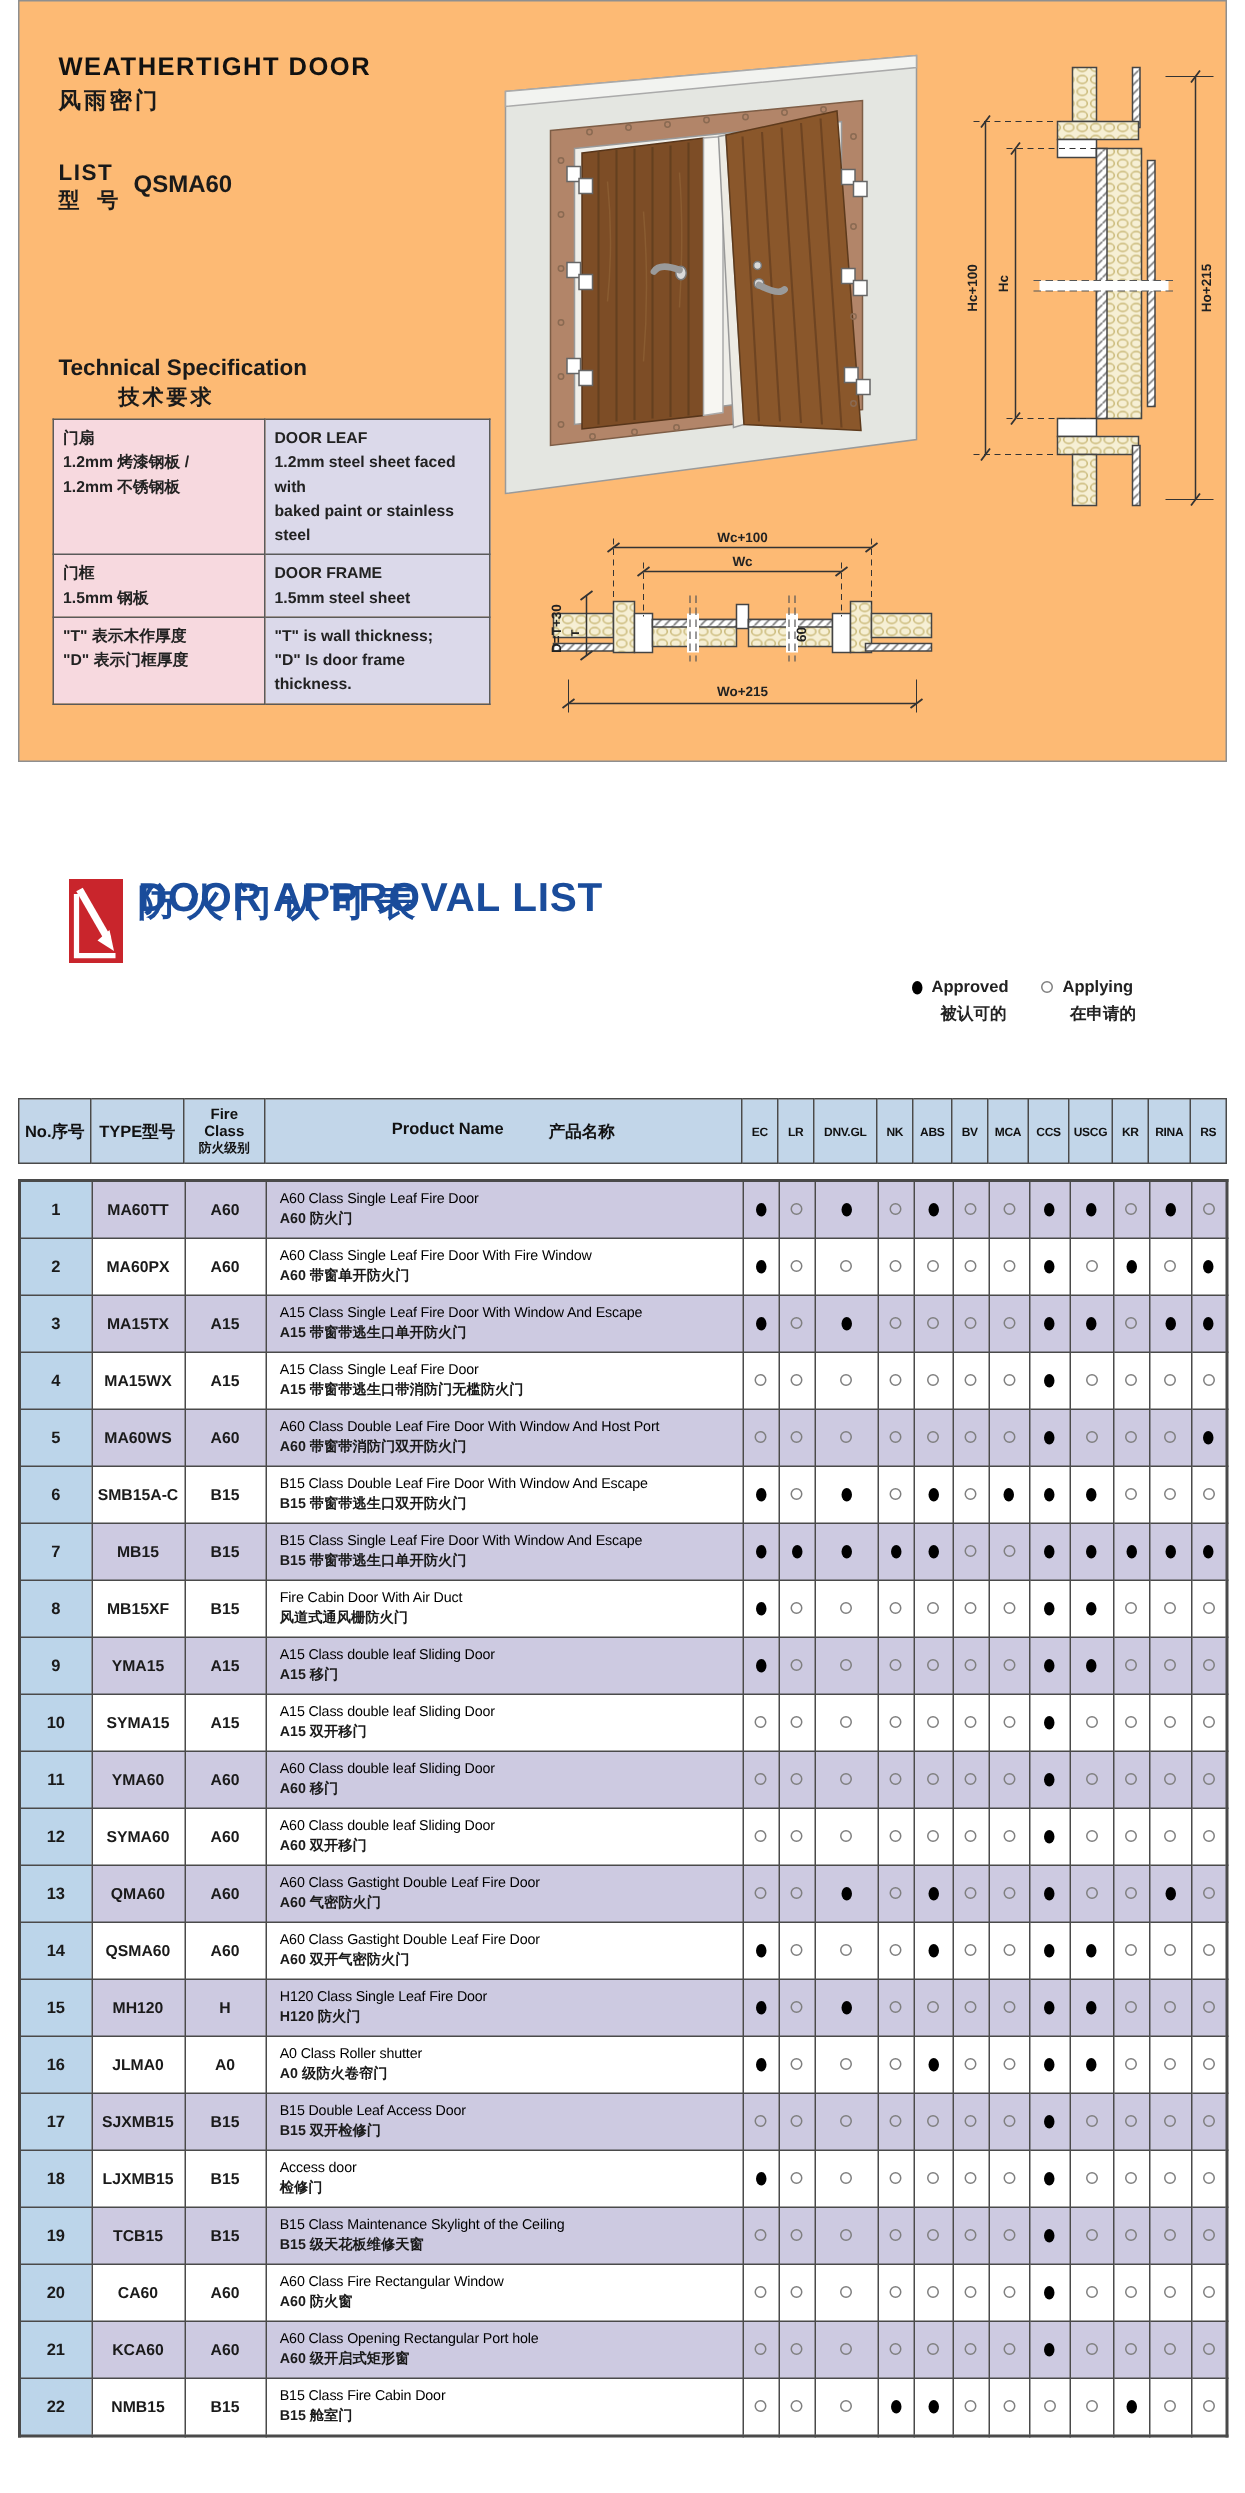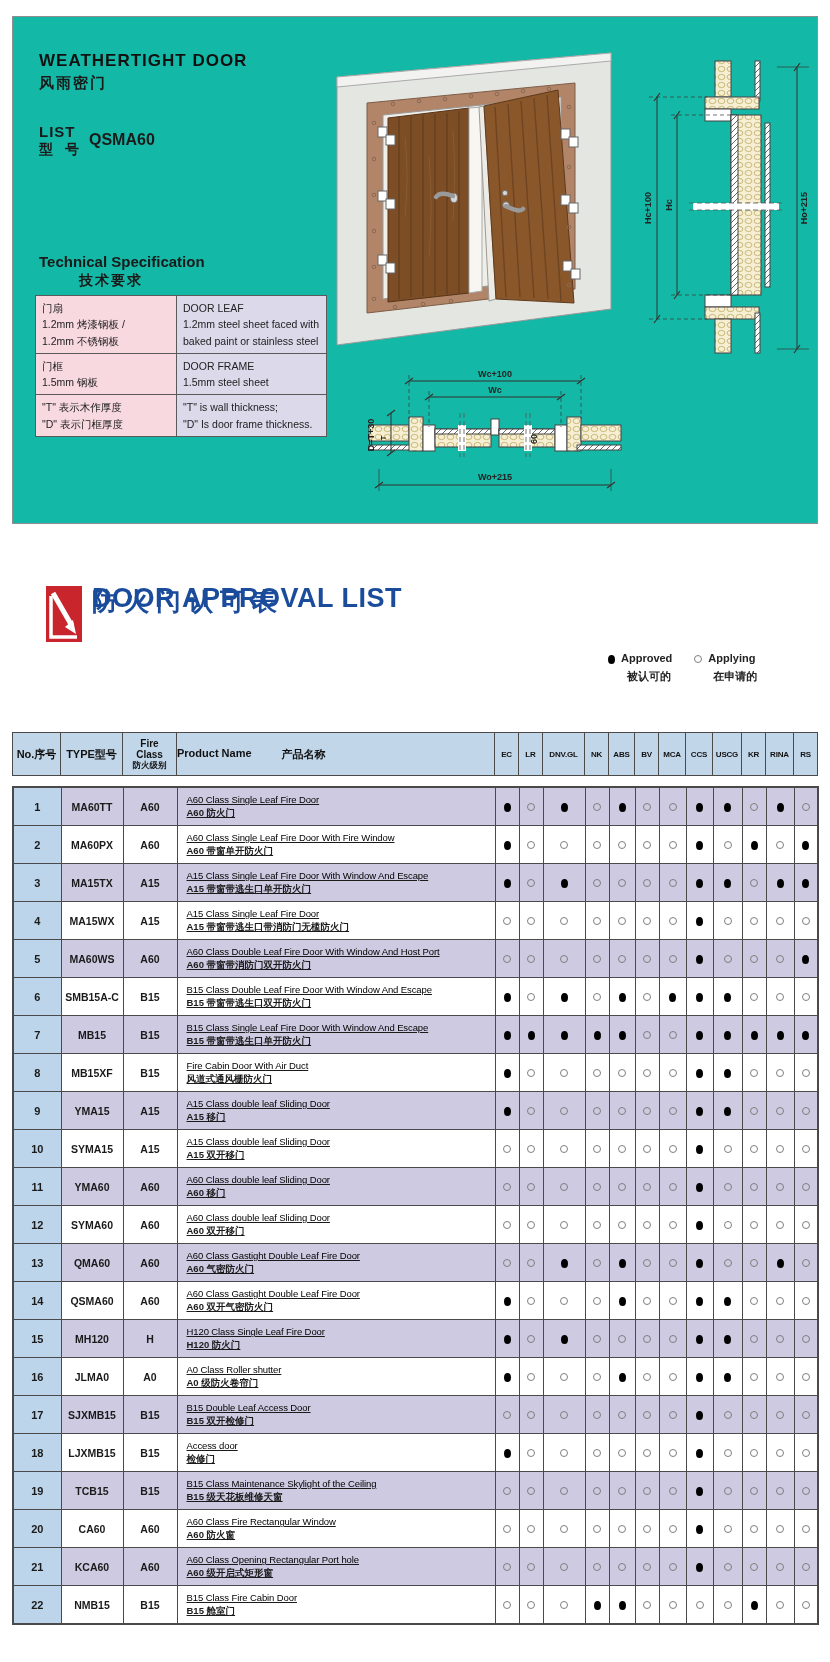--- a/index.html
+++ b/index.html
@@ -4,31 +4,31 @@
 <style>
   html,body{margin:0;padding:0;}
   body{
     width:830px;height:1662px;background:#ffffff;position:relative;
     font-family:"Liberation Sans","DejaVu Sans",sans-serif;color:#1a1a1a;
     -webkit-font-smoothing:antialiased;
   }
   .abs{position:absolute;}
 
   
-  .top-panel{left:12px;top:16px;width:804px;height:506px;border:1px solid #8f8f8f;background:#14b8a6;}
+  .top-panel{left:12px;top:0;width:804px;height:506px;border:1px solid #8f8f8f;background:#fdba74;}
   .tp-title-en{left:26px;top:34px;font-size:17px;font-weight:bold;letter-spacing:1px;color:#111;}
   .tp-title-cn{left:26px;top:57px;font-size:15px;font-weight:bold;letter-spacing:2px;}
   .tp-type-en{left:26px;top:106px;font-size:15px;font-weight:bold;letter-spacing:1px;}
   .tp-type-cn{left:26px;top:124px;font-size:14px;font-weight:bold;letter-spacing:4px;}
   .tp-type-val{left:76px;top:114px;font-size:16px;font-weight:bold;}
   .tp-spec-en{left:26px;top:236px;font-size:15px;font-weight:bold;}
   .tp-spec-cn{left:26px;top:255px;font-size:14px;font-weight:bold;letter-spacing:2px;margin-left:40px;}
 
   .spec-table{left:22px;top:278px;border-collapse:collapse;width:292px;}
-  .spec-table td{border:1px solid #5a5a5a;font-size:10.5px;font-weight:normal;
+  .spec-table td{border:1px solid #5a5a5a;font-size:10.5px;font-weight:bold;
     padding:4px 6px;line-height:1.55;vertical-align:top;color:#222;}
   .spec-cn{background:#F7D9DF;width:128px;}
   .spec-en{background:#DBD9EA;}
 
   
   .logo{left:46px;top:586px;width:36px;height:56px;}
   .ap-title-en{left:92px;top:583px;font-size:27px;font-weight:bold;color:#1A4C9B;letter-spacing:.5px;}
   .ap-title-cn{left:92px;top:585px;font-size:25px;font-weight:bold;color:#1A4C9B;letter-spacing:7px;}
 
   
@@ -43,30 +43,30 @@
   
   .ah-table,.ab-table{border-collapse:collapse;table-layout:fixed;width:806px;}
   .ah-table{left:12px;top:732px;}
   .ab-table{left:12px;top:786px;border:2px solid #4a4a4a;}
   .ah-table th{border:1px solid #4a4a4a;background:#C2D6E9;vertical-align:middle;
     font-weight:bold;color:#111;padding:2px 0;height:38px;}
   .h-no,.h-type{font-size:11px;}
   .h-fire div{font-size:10px;line-height:1.15;}
   .h-fire .fire-cn{font-size:8.5px;}
   .h-prod{font-size:11px;}
-  .h-prod .prod-head{display:flex;justify-content:flex-start;gap:30px;}
+  .h-prod .prod-head{display:flex;justify-content:center;gap:30px;}
   .soc-th{font-size:8px;letter-spacing:-.2px;}
 
   .ab-table td{border:1px solid #4a4a4a;height:37px;vertical-align:middle;text-align:center;padding:0;}
   .ab-table tr.lav td{background:#CDCAE1;}
   .ab-table tr.wht td{background:#ffffff;}
   .ab-table td.no-cell{background:#BCD5EA !important;font-size:11px;font-weight:bold;}
   .type-cell{font-size:10.5px;font-weight:bold;}
   .fire-cell{font-size:10.5px;font-weight:bold;}
-  .prod-cell{text-align:left !important;padding-left:9px !important;text-decoration:underline;}
+  .prod-cell{text-align:left !important;padding-left:9px !important;}
   .prod-en{font-size:9.5px;color:#000;line-height:1.3;letter-spacing:-.1px;}
   .prod-cn{font-size:9.5px;font-weight:bold;line-height:1.3;}
 
   
   .door-svg{left:320px;top:30px;}
   .vsec-svg{left:614px;top:40px;}
   .hsec-svg{left:352px;top:344px;}
   .dim{font-size:9px;font-weight:bold;fill:#222;}
   .dim-sm{font-size:7.5px;font-weight:bold;fill:#222;}
 </style>

